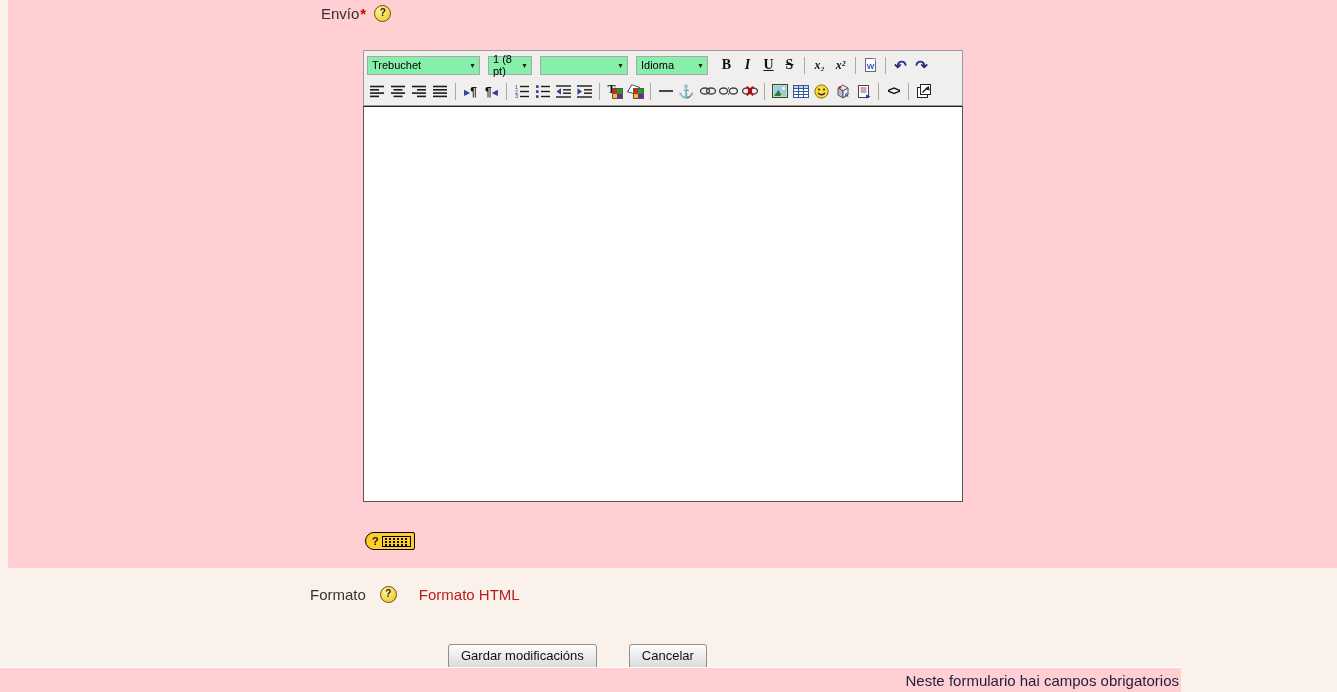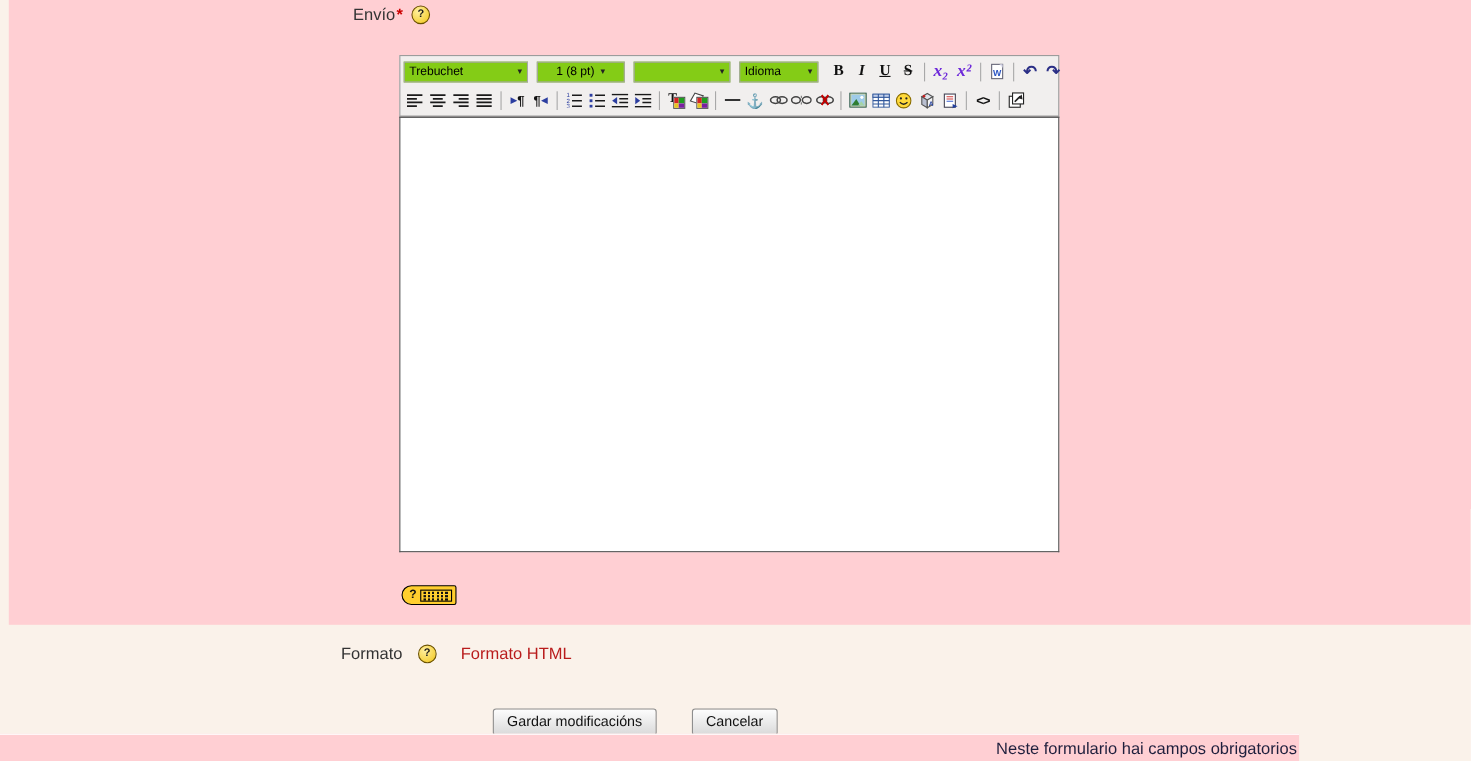--- a/index.html
+++ b/index.html
@@ -12,31 +12,31 @@
   .req{color:#c00;font-weight:bold;margin:0 2px 0 1px;}
   .help{width:15px;height:15px;border-radius:50%;background:radial-gradient(circle at 35% 30%,#ffef9e,#f2c618);
         border:1px solid #6b5200;color:#1a1a1a;font-weight:bold;font-size:10px;line-height:14px;text-align:center;
         display:inline-block;cursor:pointer;margin-left:6px;flex:0 0 auto;}
 
   
   .editor{position:absolute;left:363px;top:50px;width:600px;}
   .toolbar{border:1px solid #9c9c9c;background:var(--toolbar-bg,#f1efee);padding:1px 3px;box-sizing:border-box;}
   .trow{display:flex;align-items:center;height:26px;}
   .sep{width:1px;height:17px;background:#a8a8a8;margin:0 4px;flex:0 0 auto;}
-  .tb-select{height:19px;background:#84cc16;border:1px solid #a7a7a7;font-size:11px;color:#000;
+  .tb-select{height:19px;background:#86efac;border:1px solid #a7a7a7;font-size:11px;color:#000;
              display:flex;align-items:center;justify-content:space-between;padding:0 3px 0 4px;
              margin-right:8px;box-sizing:border-box;cursor:pointer;flex:0 0 auto;}
   .tb-select .arr{font-size:7px;color:#222;margin-left:4px;}
   .tb-btn{height:22px;min-width:21px;display:flex;align-items:center;justify-content:center;
           background:transparent;border:none;padding:0 1px;margin:0;cursor:pointer;font:inherit;flex:0 0 auto;}
   .g-bold{font-family:"Liberation Serif",serif;font-weight:bold;font-size:14px;color:#111;}
   .g-italic{font-family:"Liberation Serif",serif;font-style:italic;font-weight:bold;font-size:14px;color:#111;}
   .g-under{font-family:"Liberation Serif",serif;font-weight:bold;font-size:14px;color:#111;text-decoration:underline;}
   .g-strike{font-family:"Liberation Serif",serif;font-weight:bold;font-size:14px;color:#111;text-decoration:line-through;}
-  .g-subsup{font-family:"Liberation Serif",serif;font-style:italic;font-weight:bold;font-size:16px;color:#6d28d9;}
+  .g-subsup{font-family:"Liberation Serif",serif;font-style:italic;font-weight:bold;font-size:12px;color:#0f172a;}
   .g-arrow{color:#2b2f86;font-size:15px;font-weight:bold;line-height:1;}
   .g-src{font-weight:bold;font-size:12px;letter-spacing:-1px;color:#111;}
   .g-anchor{font-size:13px;color:#222;line-height:1;}
   .g-dir .dtri{color:#2c3ea0;font-size:8px;vertical-align:1px;}
   .g-dir .dpil{color:#111;font-size:12px;font-weight:bold;}
   .ic{display:flex;align-items:center;justify-content:center;}
 
   .colorico{position:relative;width:16px;height:16px;display:inline-block;}
   .colT{position:absolute;left:1px;top:0;font-family:"Liberation Serif",serif;font-weight:bold;font-size:12px;color:#111;line-height:1;}
   .colDrop{position:absolute;left:1px;top:2px;width:7px;height:7px;border:1px solid #444;background:#fff;transform:rotate(18deg) skewX(-12deg);}
@@ -84,21 +84,21 @@
     <span class="help">?</span>
   </div>
 
   <div class="editor">
     <div class="toolbar">
       <div class="trow" id="trow1">
           <div class="tb-select" style="width: 113px;">
             <span class="val">Trebuchet</span>
             <span class="arr">▼</span>
           </div>
-          <div class="tb-select" style="width: 80px; justify-content: center;">
+          <div class="tb-select" style="width: 44px;">
             <span class="val">1 (8 pt)</span>
             <span class="arr">▼</span>
           </div>
           <div class="tb-select" style="width: 88px;">
             <span class="val"></span>
             <span class="arr">▼</span>
           </div>
           <div class="tb-select" style="width: 72px;">
             <span class="val">Idioma</span>
             <span class="arr">▼</span>

